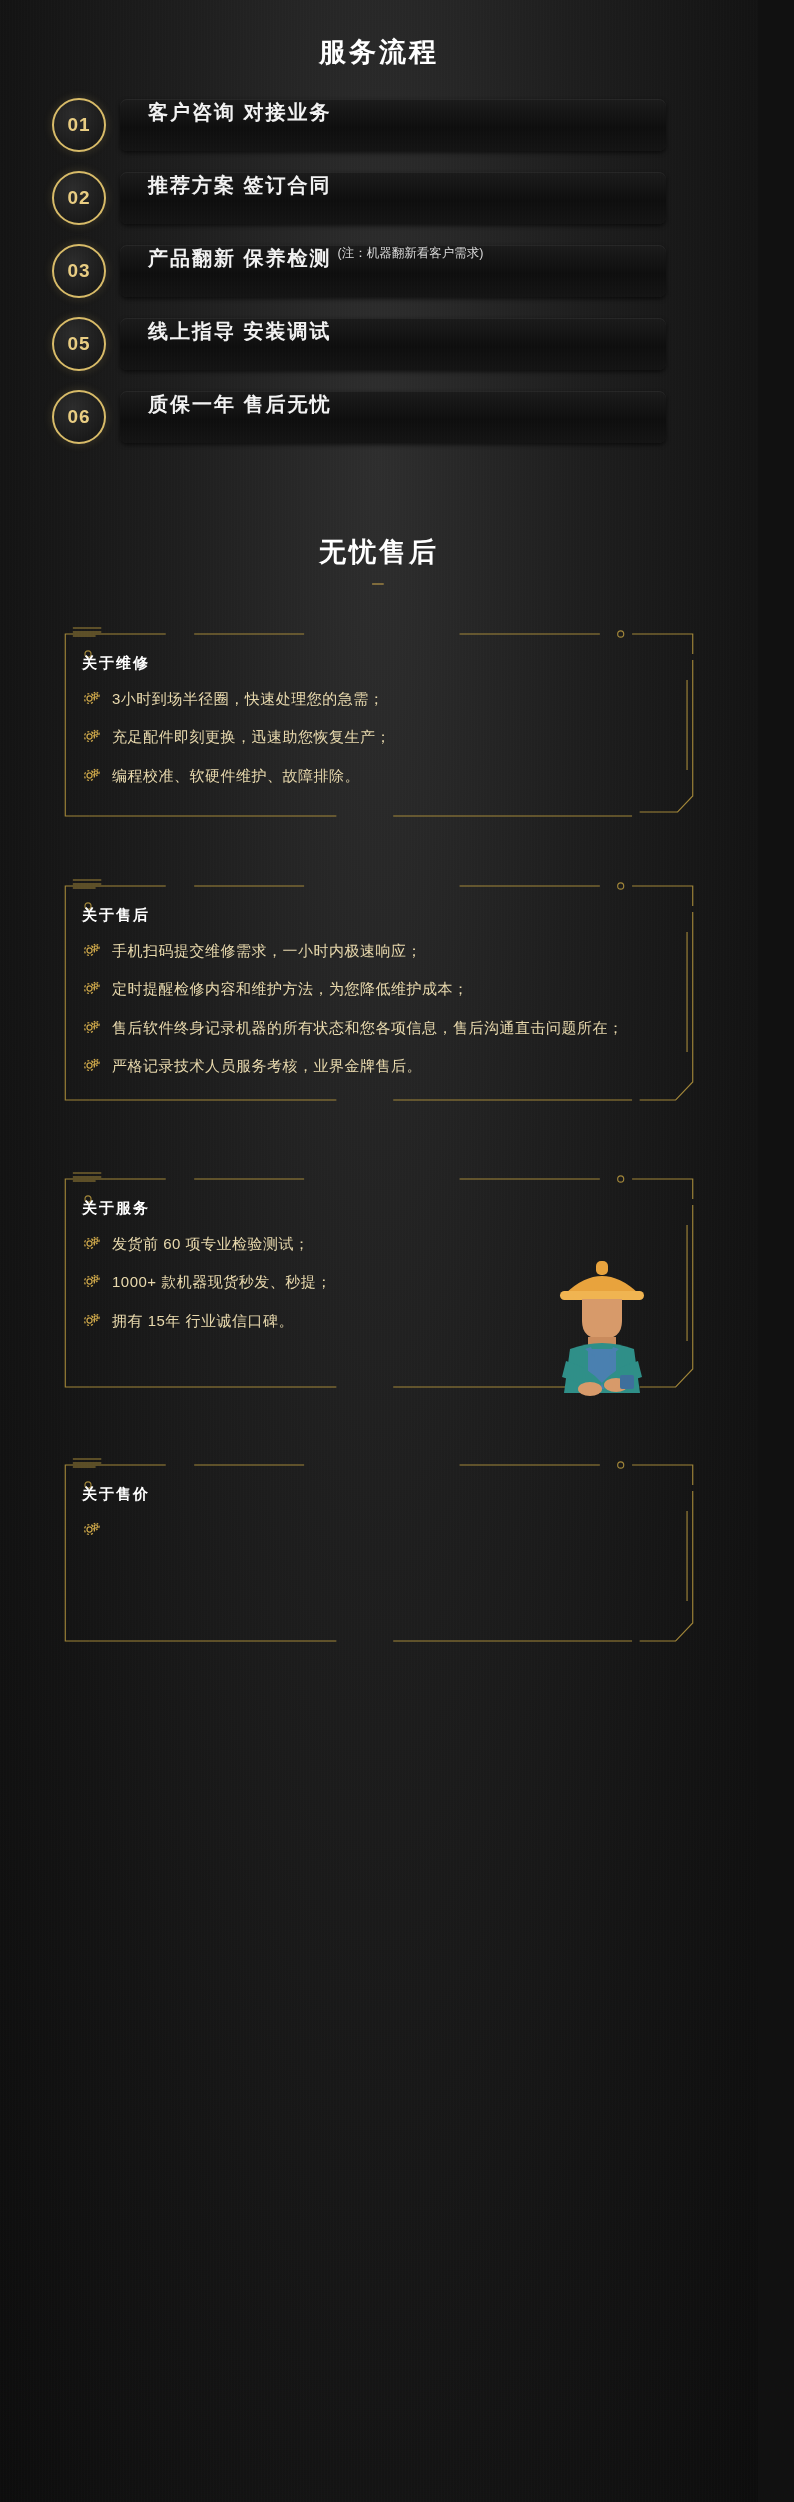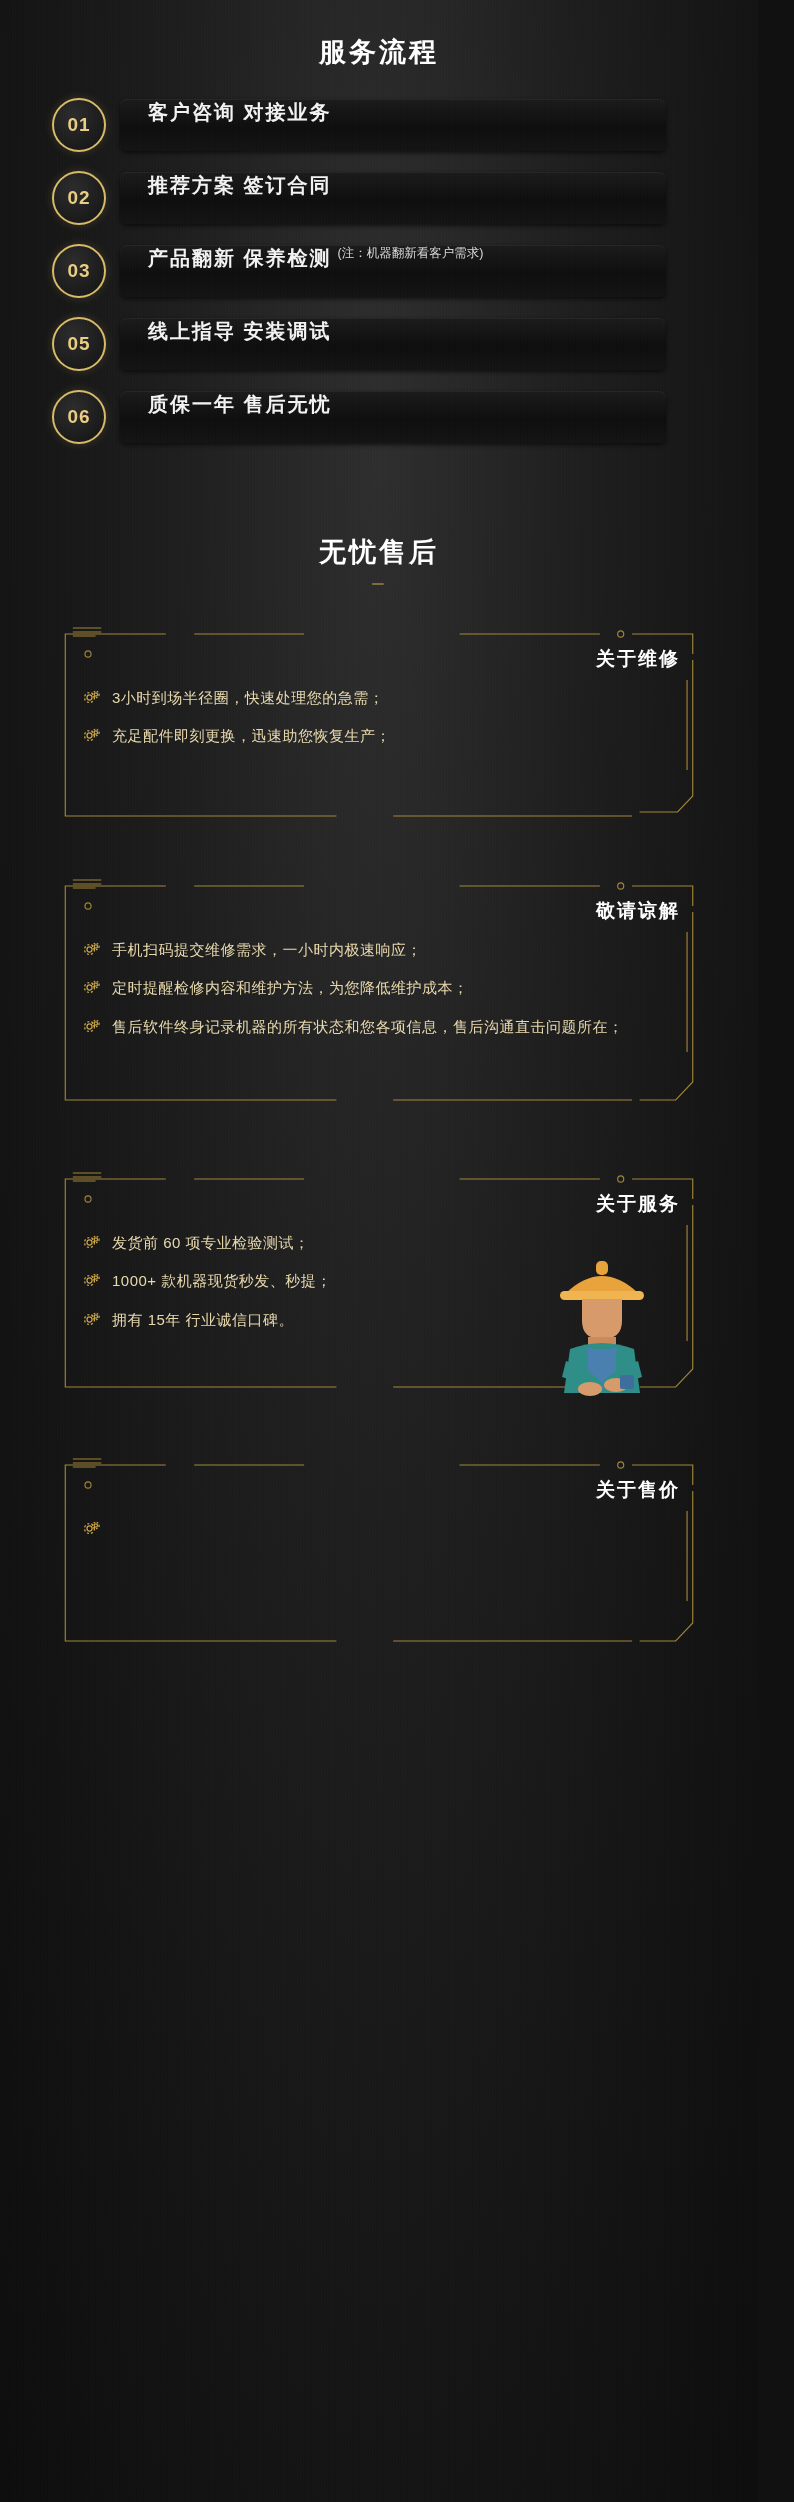--- a/index.html
+++ b/index.html
@@ -99,26 +99,26 @@
   .aftersales-head {
     margin-top: 56px;
   }
   .card {
     position: relative;
     margin: 26px 52px 0 52px;
     padding: 22px 26px 24px 30px;
     min-height: 120px;
   }
   .card-title {
-    text-align: right;
-    font-size: 19px;
+    text-align: left;
+    font-size: 15px;
     font-weight: bold;
     color: #ffffff;
     letter-spacing: 2px;
-    margin: 4px 0 8px 0;
+    margin: 12px 0 8px 0;
     position: relative;
     z-index: 3;
   }
   
   .frame {
     position: absolute;
     inset: 0;
     pointer-events: none;
     z-index: 1;
   }
@@ -256,20 +256,31 @@
           <span class="gear">
             <svg width="19" height="19" viewBox="0 0 24 24" fill="none" stroke="currentColor" stroke-width="1.6">
               <circle cx="9.5" cy="12" r="3.2"></circle>
               <circle cx="9.5" cy="12" r="6.3" stroke-dasharray="2.6 2.6"></circle>
               <circle cx="17.5" cy="8.2" r="2.1"></circle>
               <circle cx="17.5" cy="8.2" r="4.1" stroke-dasharray="2 2"></circle>
             </svg>
           </span>
           <span class="bullet-text">充足配件即刻更换，迅速助您恢复生产；</span>
         </li>
+        <li class="bullet">
+          <span class="gear">
+            <svg width="19" height="19" viewBox="0 0 24 24" fill="none" stroke="currentColor" stroke-width="1.6">
+              <circle cx="9.5" cy="12" r="3.2"></circle>
+              <circle cx="9.5" cy="12" r="6.3" stroke-dasharray="2.6 2.6"></circle>
+              <circle cx="17.5" cy="8.2" r="2.1"></circle>
+              <circle cx="17.5" cy="8.2" r="4.1" stroke-dasharray="2 2"></circle>
+            </svg>
+          </span>
+          <span class="bullet-text">编程校准、软硬件维护、故障排除。</span>
+        </li>
       </ul>
     </div>
 
     <div class="card" style="min-height:245px; margin-top:42px;">
       <div class="frame">
         <svg viewBox="0 0 690 245" preserveAspectRatio="none">
           <g fill="none" stroke="#b9993f" stroke-width="1.2" opacity="0.85">
             <path d="M14 34 L14 14 L120 14"></path>
             <path d="M22 8 L52 8 M22 12 L52 12 M22 16 L46 16"></path>
             <path d="M14 34 L14 228 L40 228"></path>
@@ -278,21 +289,21 @@
             <path d="M676 34 L676 14 L612 14"></path>
             <circle cx="600" cy="14" r="3.2"></circle>
             <circle cx="38" cy="34" r="3.2"></circle>
             <path d="M676 40 L676 210 L658 228 L620 228"></path>
             <path d="M670 60 L670 180"></path>
             <path d="M40 228 L300 228"></path>
             <path d="M360 228 L612 228"></path>
           </g>
         </svg>
       </div>
-      <div class="card-title">敬请谅解</div>
+      <div class="card-title">关于售后</div>
       <ul class="bullets">
         <li class="bullet">
           <span class="gear">
             <svg width="19" height="19" viewBox="0 0 24 24" fill="none" stroke="currentColor" stroke-width="1.6">
               <circle cx="9.5" cy="12" r="3.2"></circle>
               <circle cx="9.5" cy="12" r="6.3" stroke-dasharray="2.6 2.6"></circle>
               <circle cx="17.5" cy="8.2" r="2.1"></circle>
               <circle cx="17.5" cy="8.2" r="4.1" stroke-dasharray="2 2"></circle>
             </svg>
           </span>
@@ -312,20 +323,31 @@
         <li class="bullet">
           <span class="gear">
             <svg width="19" height="19" viewBox="0 0 24 24" fill="none" stroke="currentColor" stroke-width="1.6">
               <circle cx="9.5" cy="12" r="3.2"></circle>
               <circle cx="9.5" cy="12" r="6.3" stroke-dasharray="2.6 2.6"></circle>
               <circle cx="17.5" cy="8.2" r="2.1"></circle>
               <circle cx="17.5" cy="8.2" r="4.1" stroke-dasharray="2 2"></circle>
             </svg>
           </span>
           <span class="bullet-text">售后软件终身记录机器的所有状态和您各项信息，售后沟通直击问题所在；</span>
+        </li>
+        <li class="bullet">
+          <span class="gear">
+            <svg width="19" height="19" viewBox="0 0 24 24" fill="none" stroke="currentColor" stroke-width="1.6">
+              <circle cx="9.5" cy="12" r="3.2"></circle>
+              <circle cx="9.5" cy="12" r="6.3" stroke-dasharray="2.6 2.6"></circle>
+              <circle cx="17.5" cy="8.2" r="2.1"></circle>
+              <circle cx="17.5" cy="8.2" r="4.1" stroke-dasharray="2 2"></circle>
+            </svg>
+          </span>
+          <span class="bullet-text">严格记录技术人员服务考核，业界金牌售后。</span>
         </li>
       </ul>
     </div>
 
     <div class="card" style="min-height:240px; margin-top:48px;">
       <div class="frame">
         <svg viewBox="0 0 690 240" preserveAspectRatio="none">
           <g fill="none" stroke="#b9993f" stroke-width="1.2" opacity="0.85">
             <path d="M14 34 L14 14 L120 14"></path>
             <path d="M22 8 L52 8 M22 12 L52 12 M22 16 L46 16"></path>

